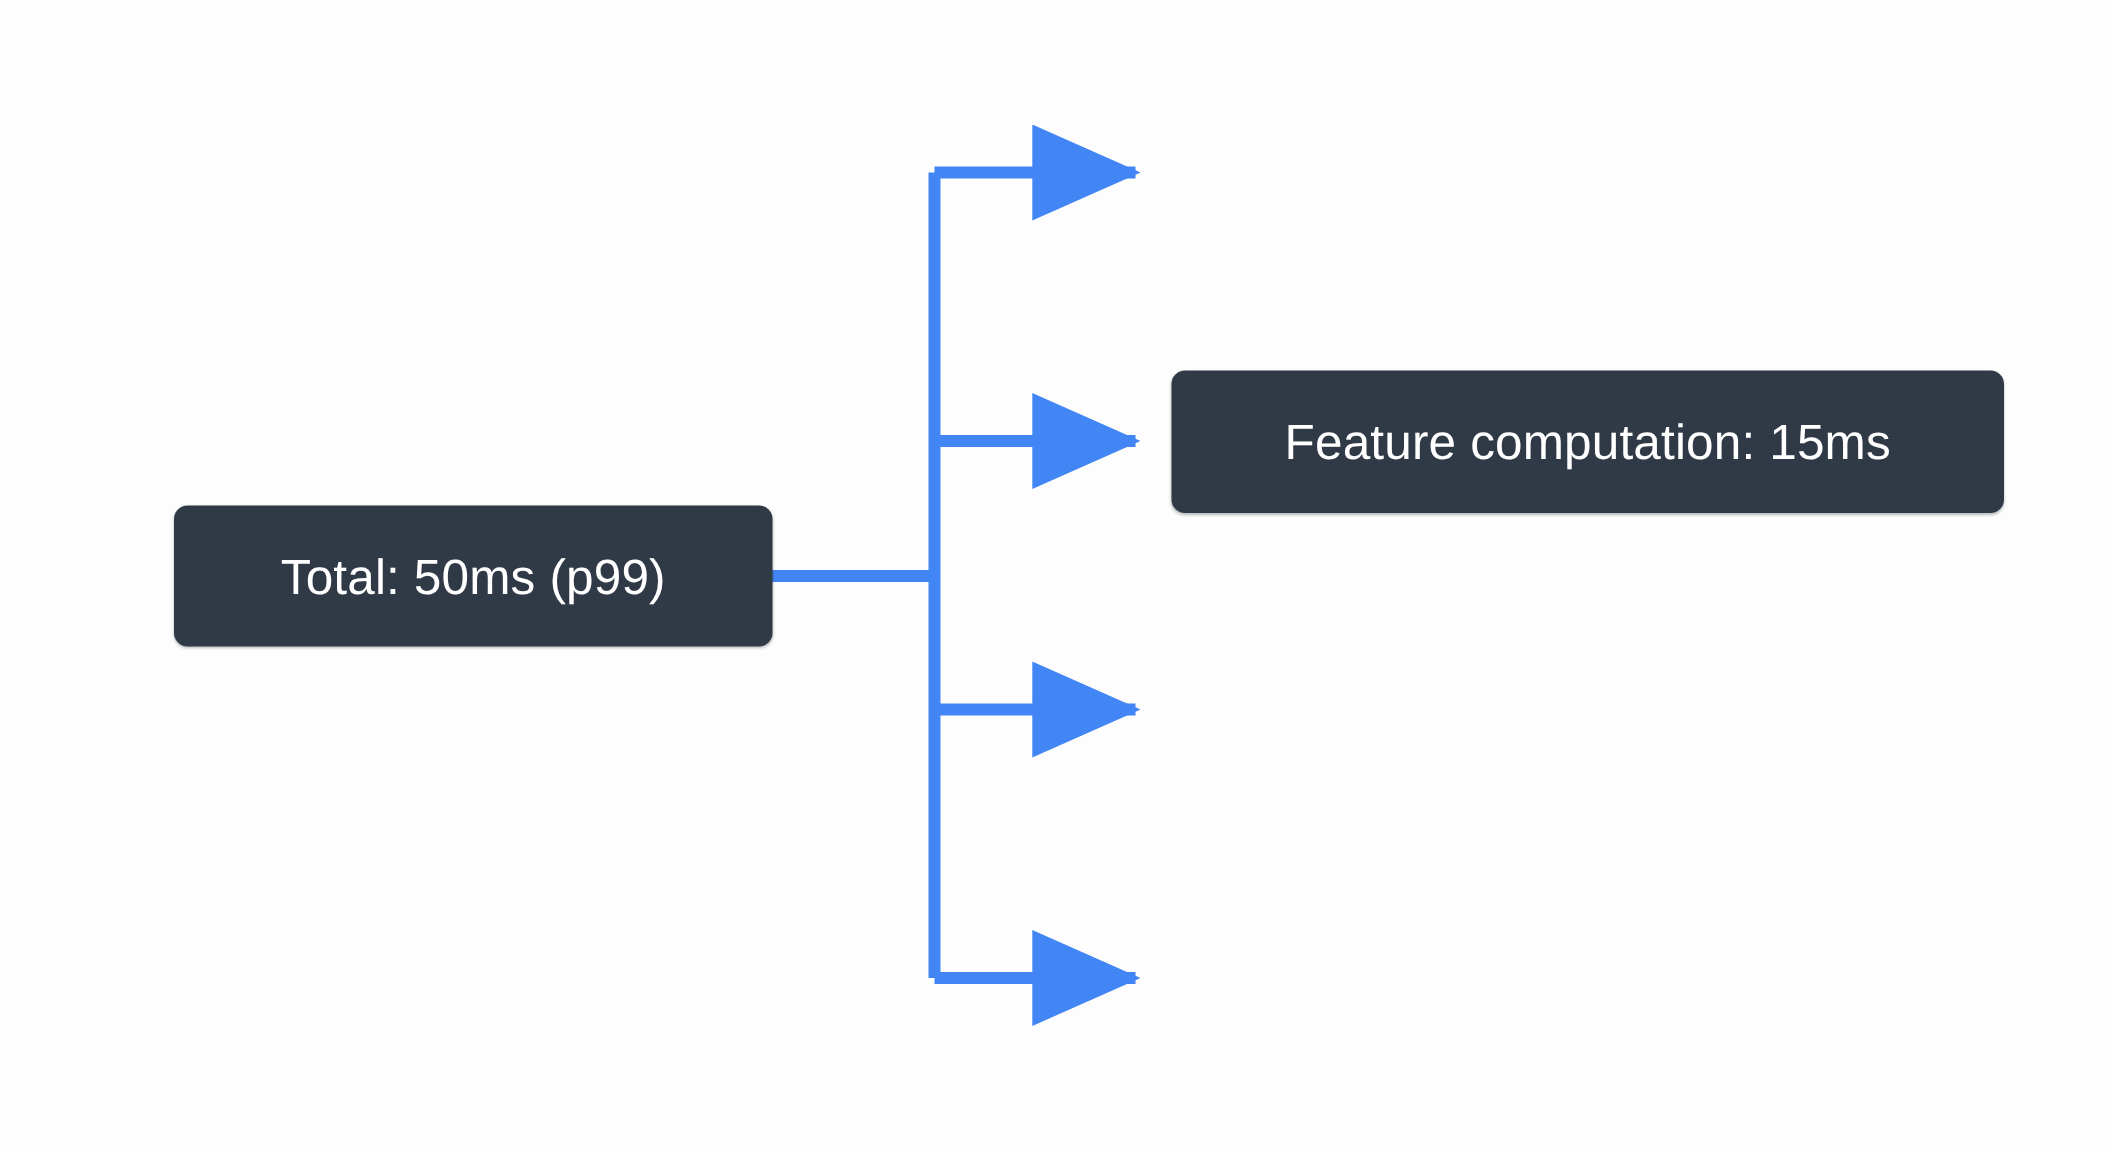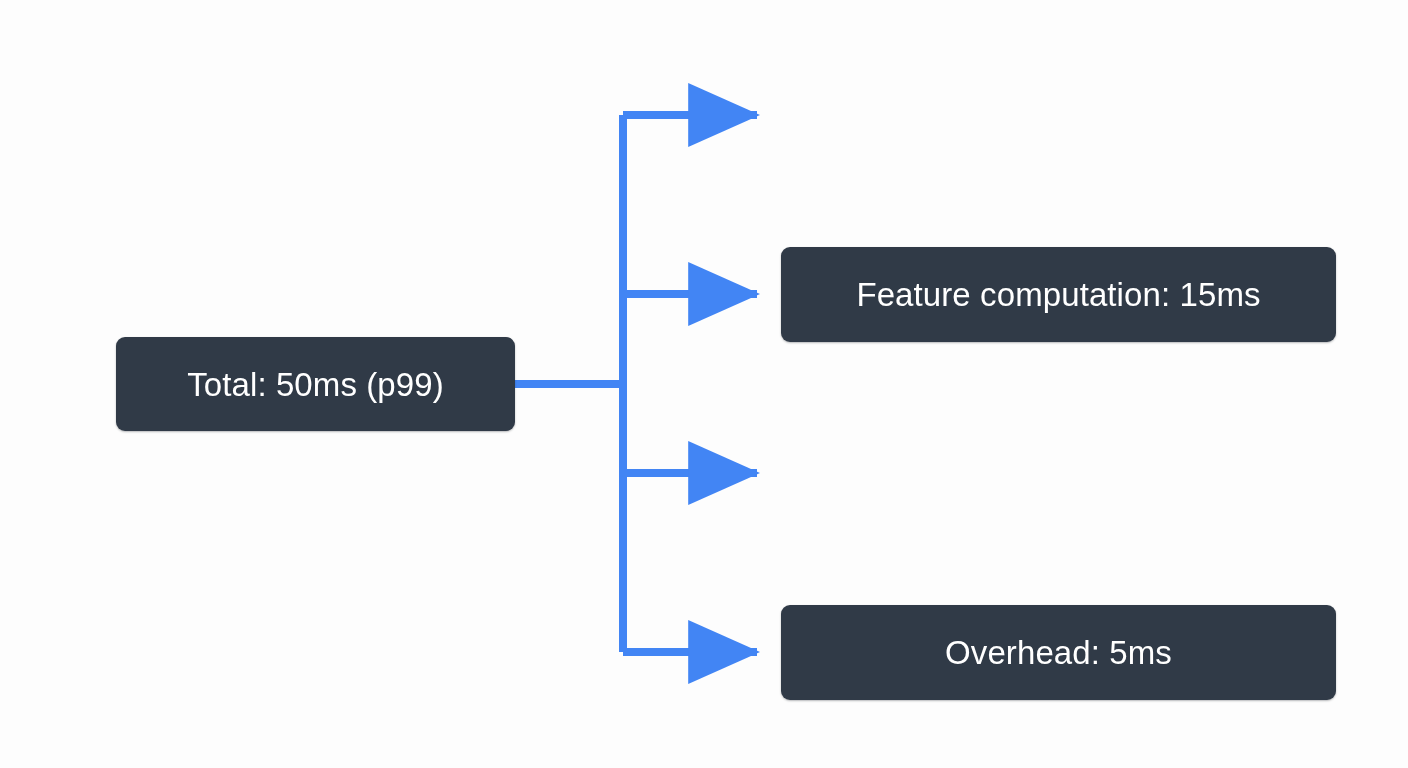--- a/index.html
+++ b/index.html
@@ -95,17 +95,14 @@
   <div class="node" id="node-root">
     <span class="node-label">Total: 50ms (p99)</span>
   </div>
 
 
   <div class="node node-child" id="node-child-1">
     <span class="node-label">Feature computation: 15ms</span>
   </div>
 
 
-  <div class="node node-child" id="node-child-3">
-    <span class="node-label">Overhead: 5ms</span>
-  </div>
 
 </div>
 
 </body></html>

